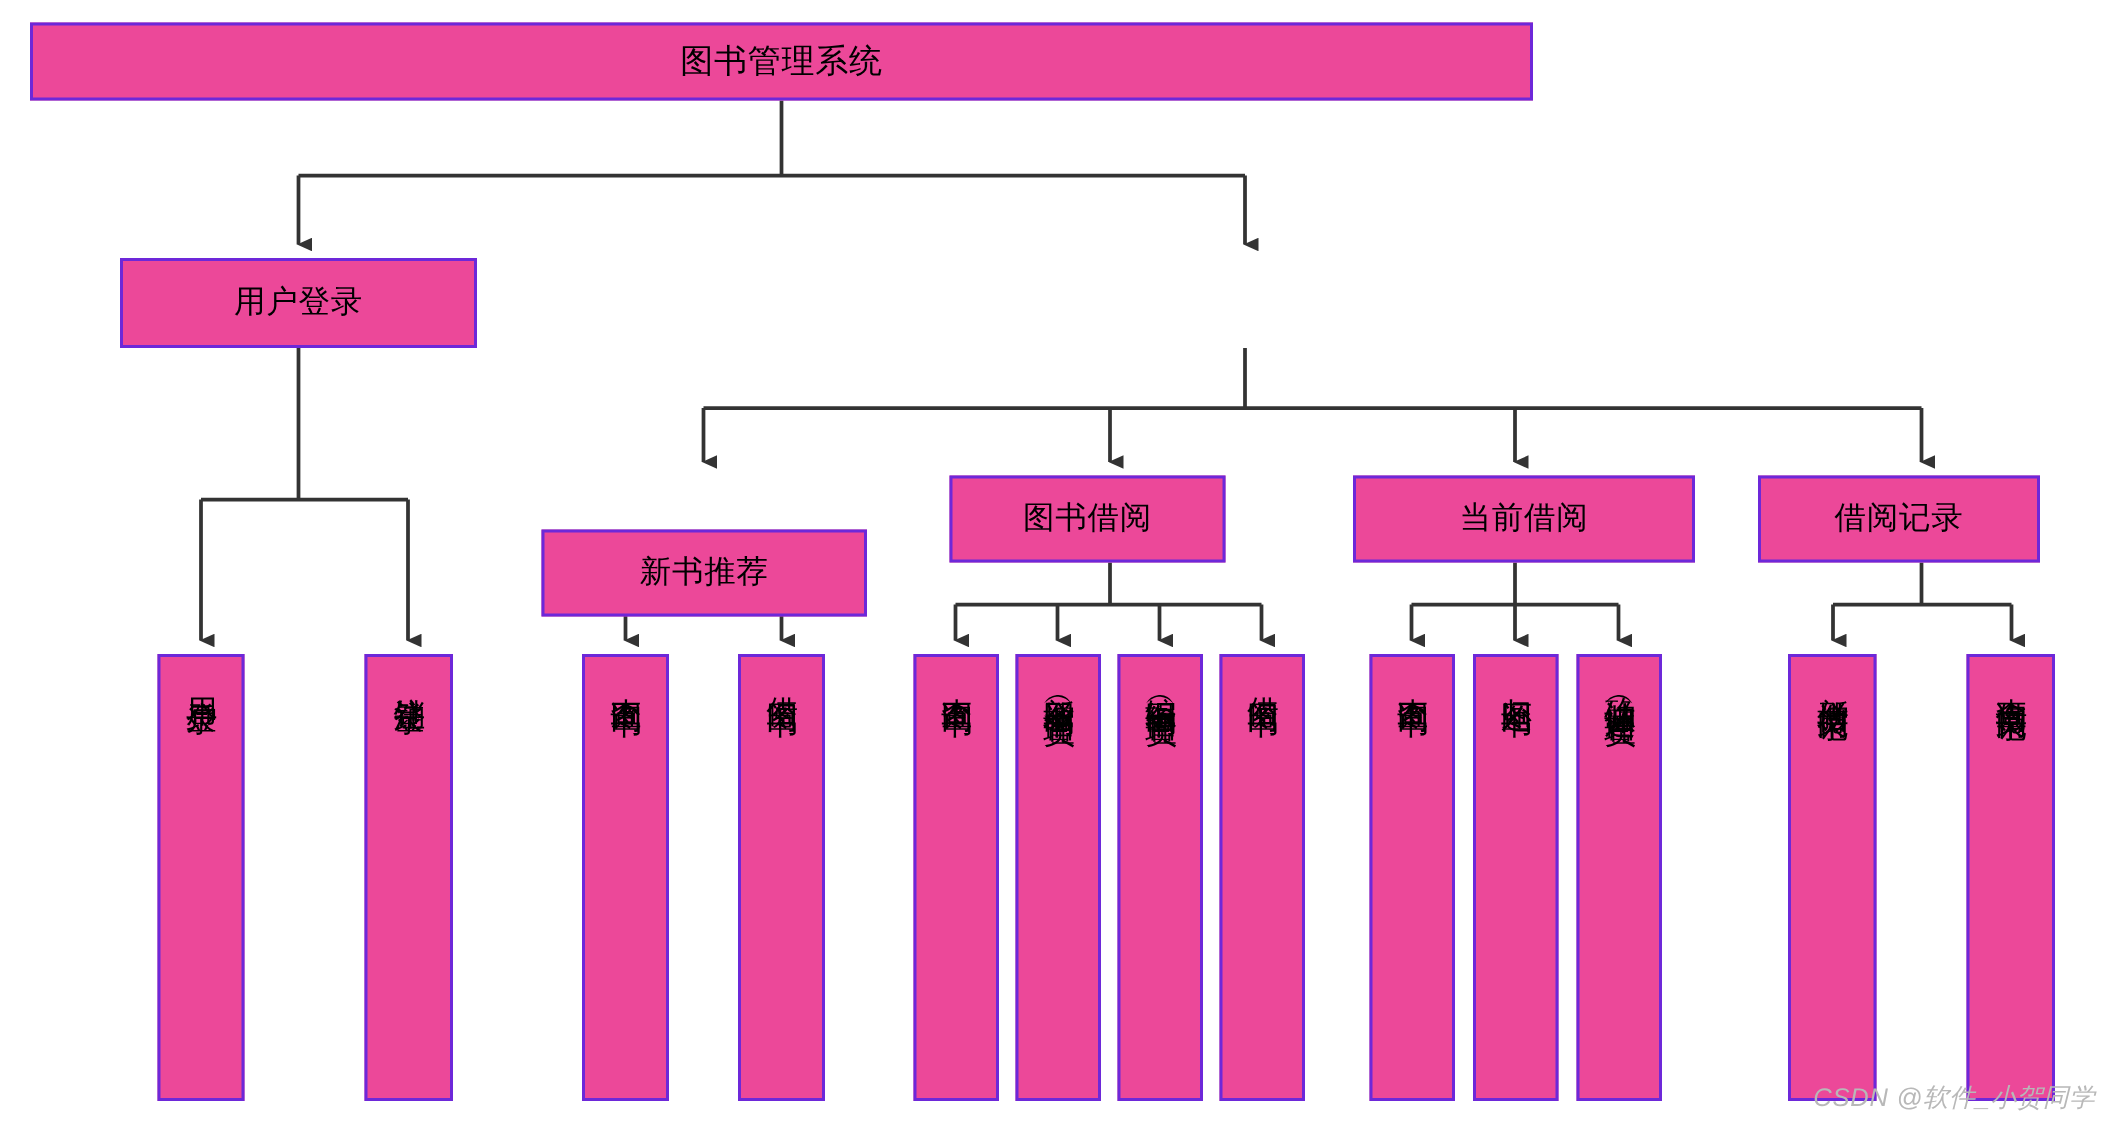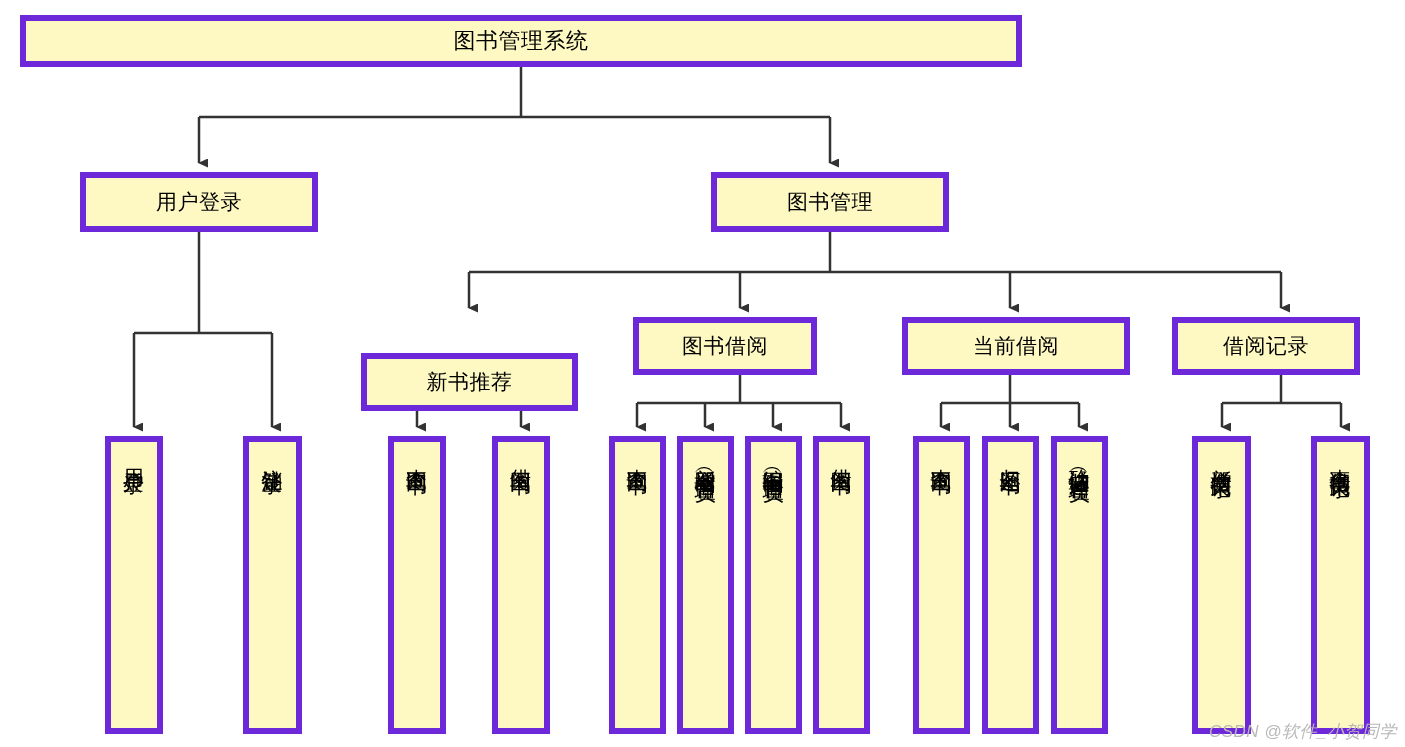--- a/index.html
+++ b/index.html
@@ -22,22 +22,22 @@
     position: absolute;
     left: 0;
     top: 0;
     width: 1405px;
     height: 747px;
     pointer-events: none;
   }
   .node {
     position: absolute;
     box-sizing: border-box;
-    background: #fef9c3;
-    border: 6px solid #6d28d9;
+    background: #ec4899;
+    border: 2px solid #6d28d9;
     display: flex;
     align-items: center;
     justify-content: center;
     color: #000000;
     line-height: 1.18;
     text-align: center;
   }
   .node.horiz {
     font-size: 21px;
     letter-spacing: 0.5px;
@@ -125,23 +125,20 @@
     </g>
   </svg>
 
   <div class="node horiz root" style="left:20px; top:15px; width:1002px; height:52px;">
     <span>图书管理系统</span>
   </div>
 
   <div class="node horiz" style="left:80px; top:172px; width:238px; height:60px;">
     <span>用户登录</span>
   </div>
-  <div class="node horiz" style="left:711px; top:172px; width:238px; height:60px;">
-    <span>图书管理</span>
-  </div>
 
   <div class="node horiz" style="left:361px; top:317px; width:217px; height:58px;margin-top:36px;">
     <span>新书推荐</span>
   </div>
   <div class="node horiz" style="left:633px; top:317px; width:184px; height:58px;">
     <span>图书借阅</span>
   </div>
   <div class="node horiz" style="left:902px; top:317px; width:228px; height:58px;">
     <span>当前借阅</span>
   </div>

